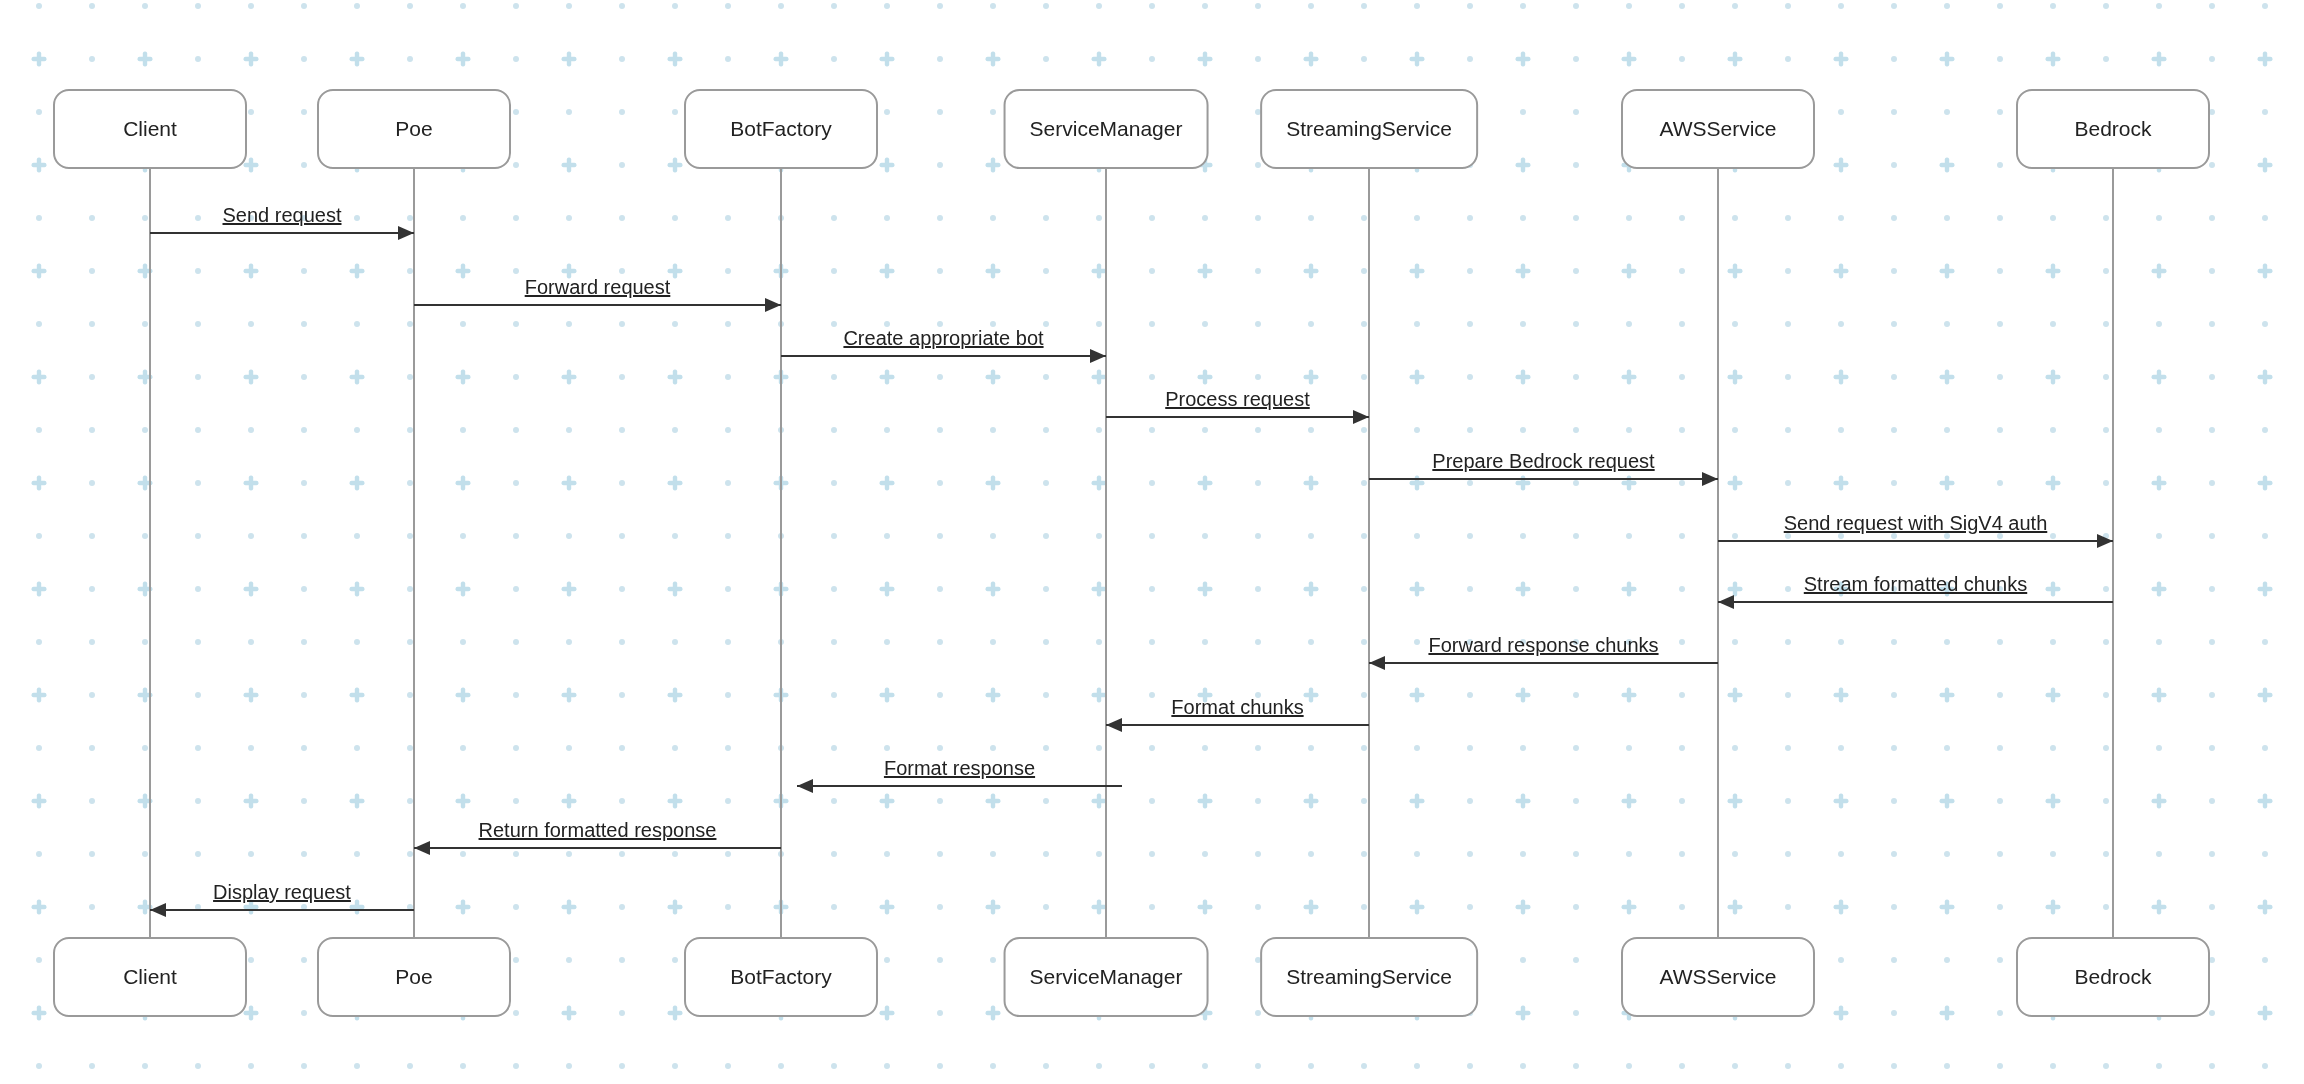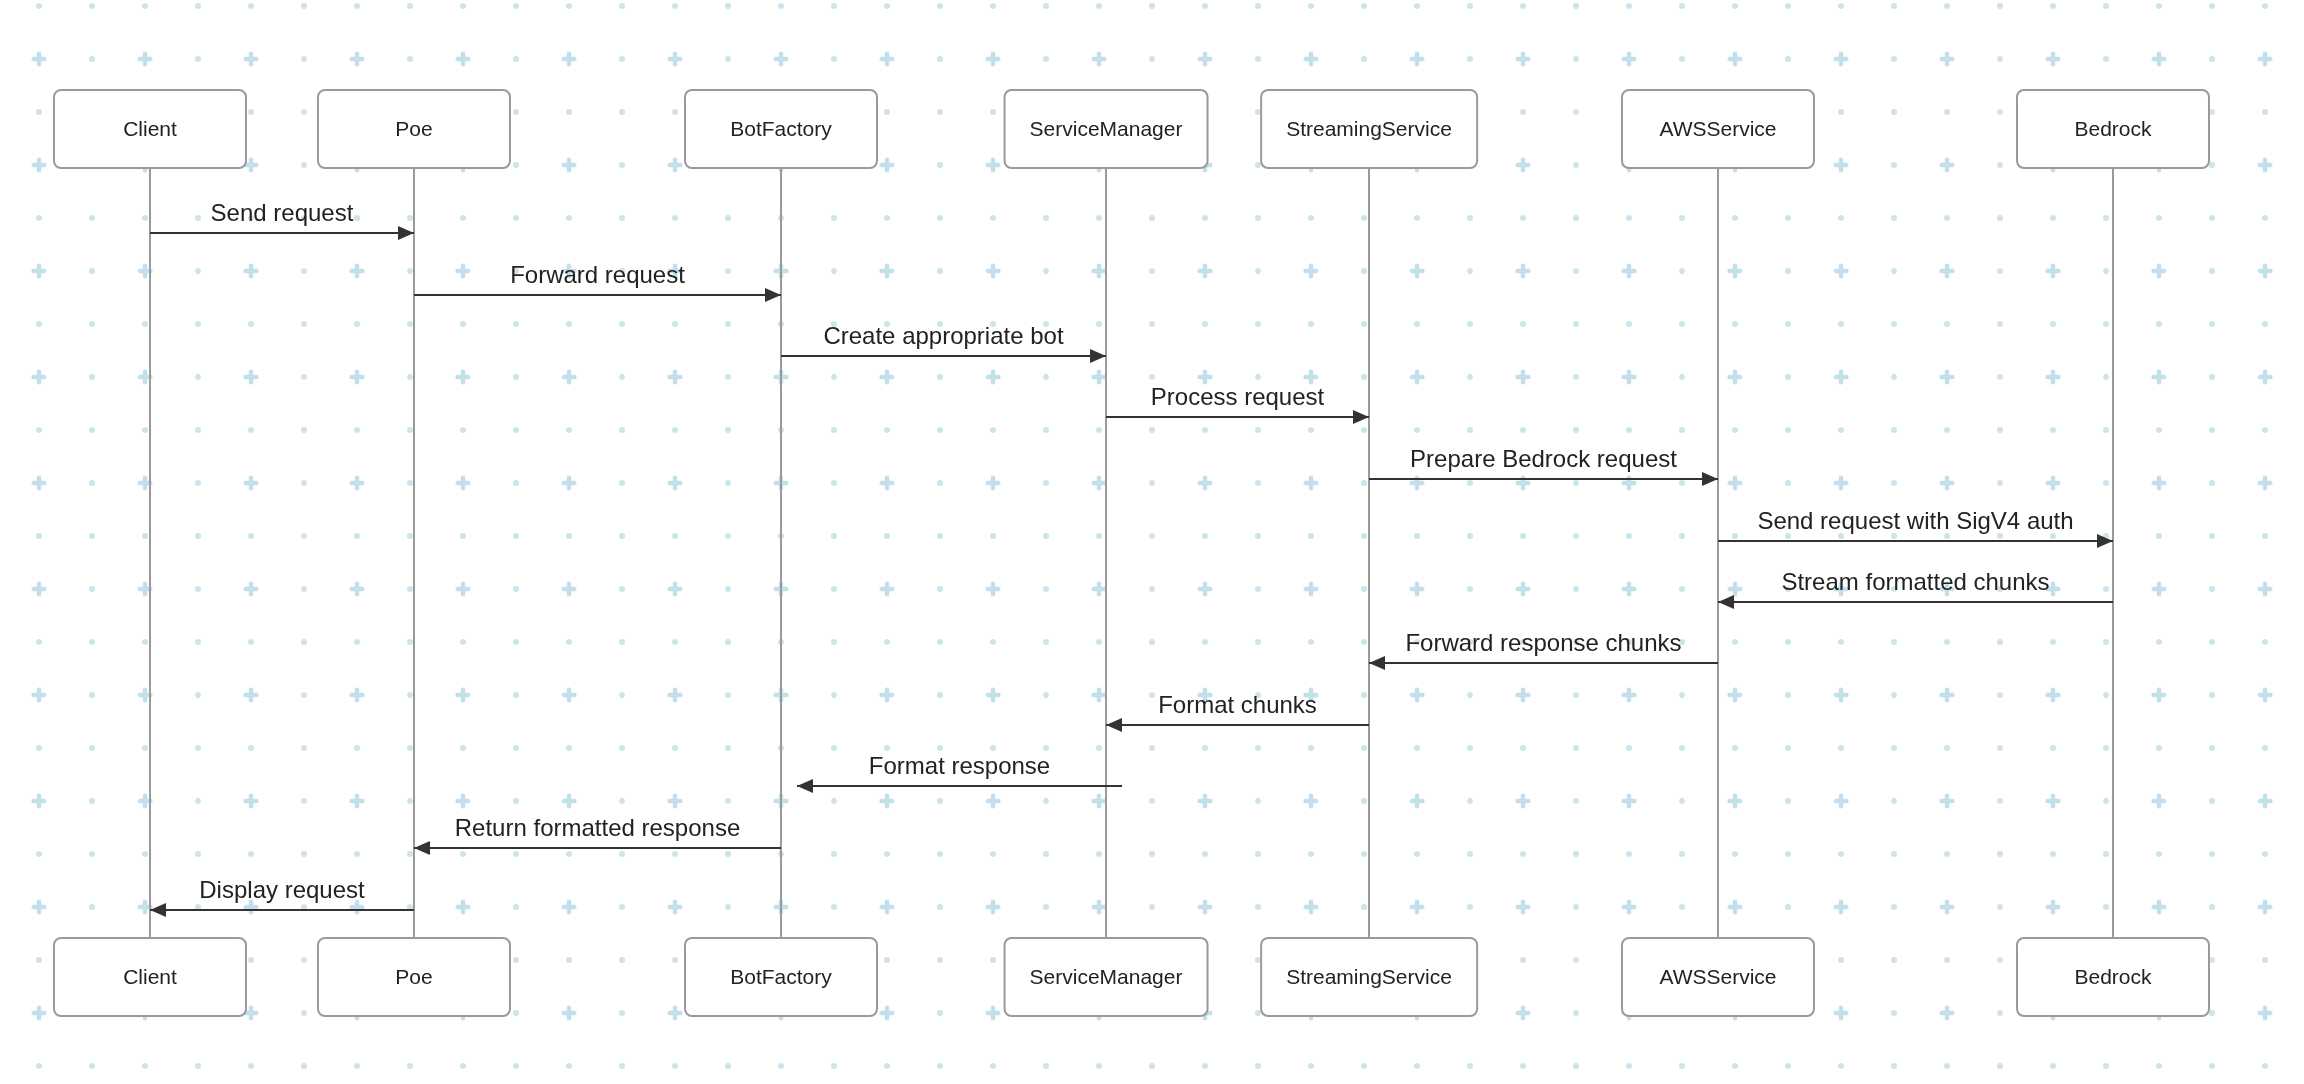--- a/index.html
+++ b/index.html
@@ -29,21 +29,21 @@
 
   .actor {
     position: absolute;
     transform: translateX(-50%);
     min-width: 194px;
     height: 80px;
     box-sizing: border-box;
     padding: 0 24px;
     background: #ffffff;
     border: 2px solid var(--line_gray, #9a9a9a);
-    border-radius: 8px;
+    border-radius: 16px;
     display: flex;
     align-items: center;
     justify-content: center;
     font-size: 21px;
     color: var(--text_color, #222222);
     white-space: nowrap;
   }
   .actor.top { top: 89px; }
   .actor.bottom { top: 937px; }
 
@@ -52,23 +52,24 @@
     position: absolute;
     left: 0; right: 0; top: 0;
     height: 2px;
     background: var(--arrow_color, #333333);
   }
   .msg-label {
     position: absolute;
     left: 50%;
     transform: translateX(-50%);
     bottom: 7px;
-    font-size: 24px;
+    font-size: 20px;
     color: var(--text_color, #222222);
     white-space: nowrap;
+    text-decoration: underline;
   }
   .msg-head {
     position: absolute;
     top: -6px;
     width: 0; height: 0;
     border-top: 7px solid transparent;
     border-bottom: 7px solid transparent;
   }
   .msg.right .msg-head { right: 0; border-left: 16px solid var(--arrow_color, #333333); }
   .msg.left  .msg-head { left: 0;  border-right: 16px solid var(--arrow_color, #333333); }
@@ -143,21 +144,21 @@
       </div>
     <div class="actor bottom" style="left:2113px">
         <span>Bedrock</span>
       </div>
 
     <div class="msg right" style="top:232px; left:150px; width:264px">
       <div class="msg-label">Send request</div>
       <div class="msg-line"></div>
       <div class="msg-head"></div>
     </div>
-    <div class="msg right" style="top:294px; left:414px; width:367px">
+    <div class="msg right" style="top:304px; left:414px; width:367px">
       <div class="msg-label">Forward request</div>
       <div class="msg-line"></div>
       <div class="msg-head"></div>
     </div>
     <div class="msg right" style="top:355px; left:781px; width:325px">
       <div class="msg-label">Create appropriate bot</div>
       <div class="msg-line"></div>
       <div class="msg-head"></div>
     </div>
     <div class="msg right" style="top:416px; left:1106px; width:263px">

